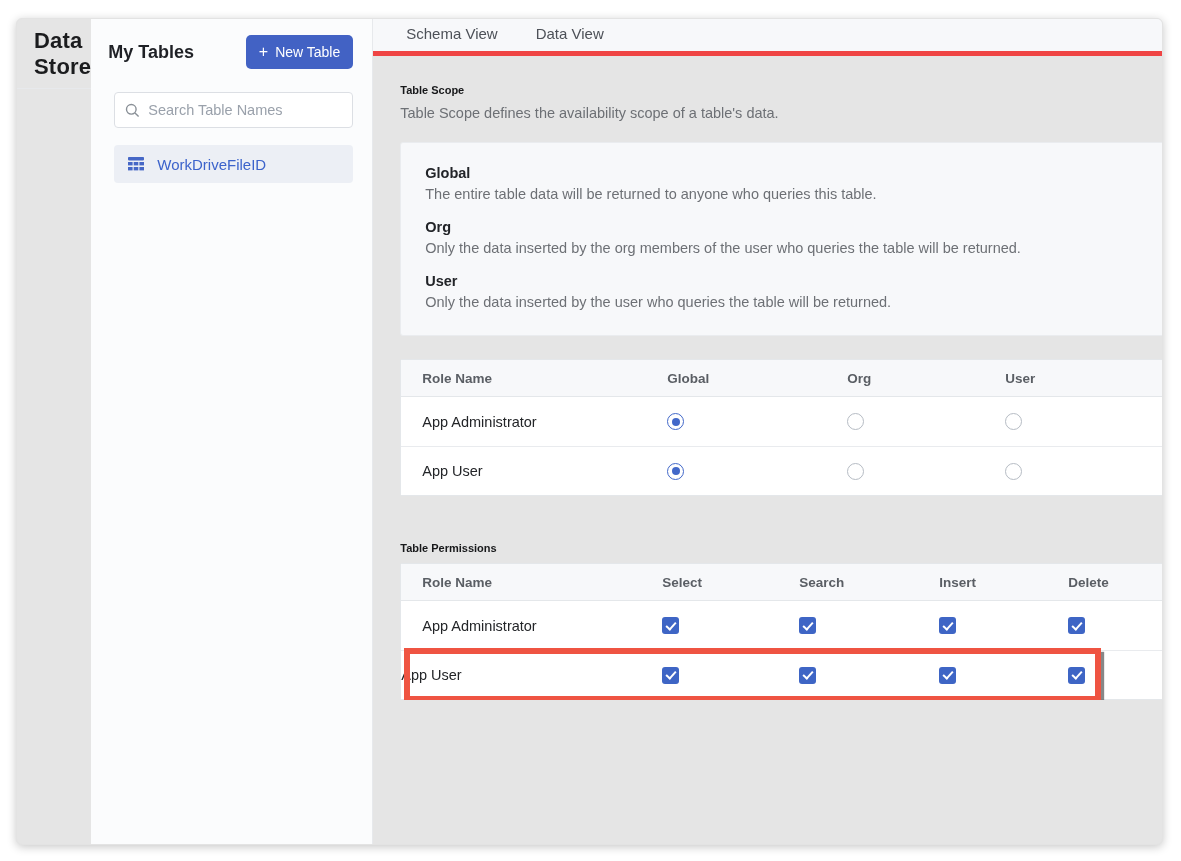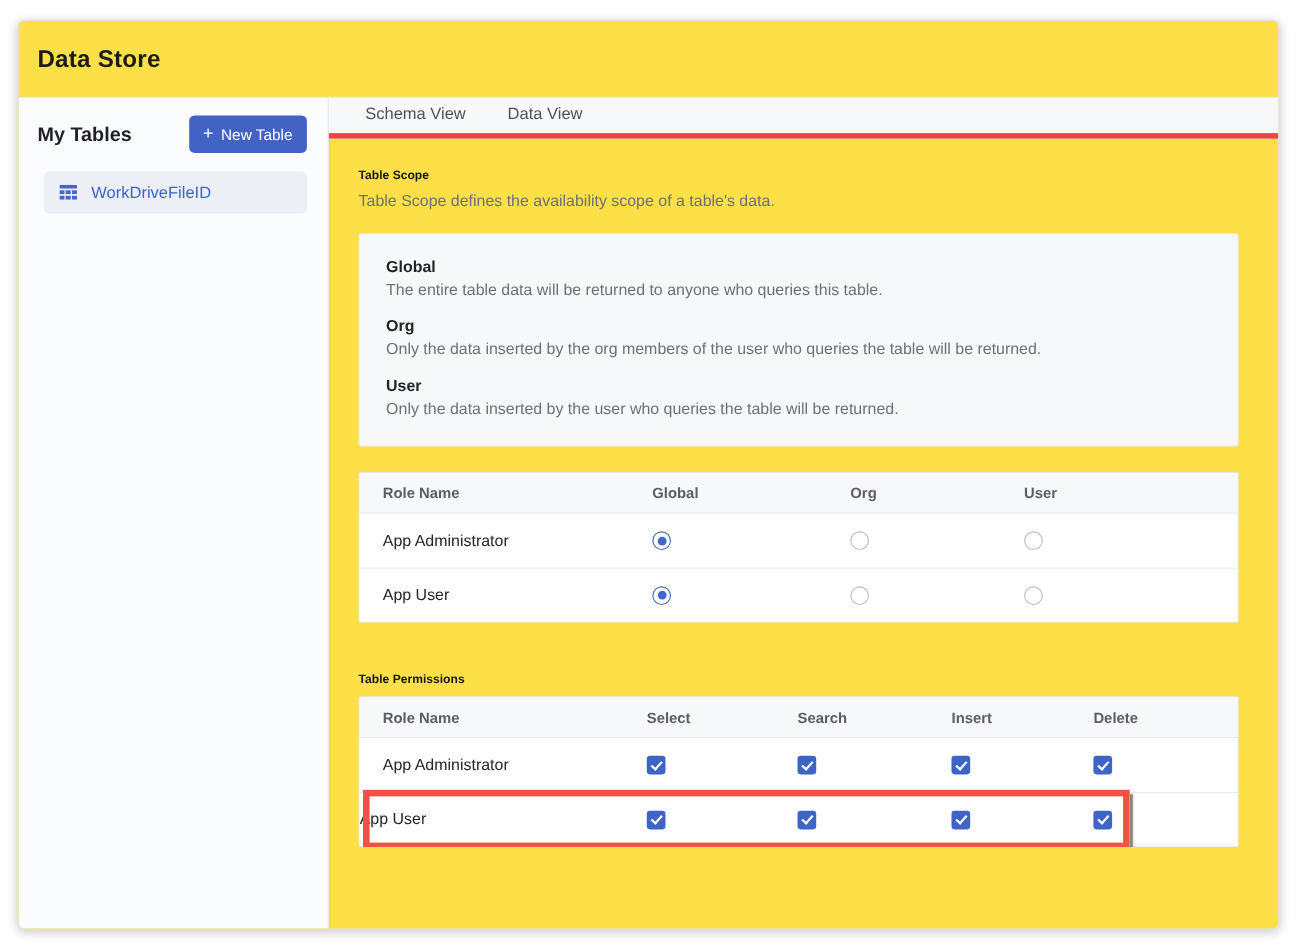--- a/index.html
+++ b/index.html
@@ -6,25 +6,25 @@
   html, body {
     width: 1181px; height: 861px;
     background: #ffffff;
     font-family: "Liberation Sans", "DejaVu Sans", sans-serif;
     overflow: hidden;
   }
   .card {
     position: absolute;
     left: 16px; top: 18px;
     width: 1147px; height: 827px;
-    background: #fde047;
+    background: #e5e5e5;
     border: 1px solid #e3e3e3;
     border-radius: 6px;
     box-shadow: 0 2px 10px rgba(0,0,0,0.22);
-    display: flex; flex-direction: column;
+    display: flex; flex-direction: row;
     overflow: hidden;
   }
   
   .card-header {
     height: 70px; flex: 0 0 70px;
     display: flex; align-items: center;
     padding-left: 17px;
     border-bottom: 1px solid #e7e9ec;
   }
   .card-title { font-size: 22px; font-weight: bold; color: #1b1c1e; letter-spacing: .2px; }
@@ -183,20 +183,29 @@
 
     <div class="sidebar">
       <div class="sidebar-top">
         <div class="sidebar-heading">My Tables</div>
         <button class="new-table-btn">
           <span class="plus">+</span>
           <span>New Table</span>
         </button>
       </div>
 
+      <div class="search-box">
+        <span>
+          <svg class="icon-svg" width="15" height="15" viewBox="0 0 15 15">
+            <circle cx="6.3" cy="6.3" r="4.8" fill="none" stroke="#8a9097" stroke-width="1.4"></circle>
+            <line x1="10" y1="10" x2="13.6" y2="13.6" stroke="#8a9097" stroke-width="1.4"></line>
+          </svg>
+        </span>
+        <input type="text" placeholder="Search Table Names" style="">
+      </div>
 
       <div class="table-item">
         <span>
           <svg class="icon-svg" width="16" height="14" viewBox="0 0 16 14">
             <rect x="0" y="0" width="16" height="3.4" rx="0.8" fill="#4667c6"></rect>
             <g fill="#4667c6">
               <rect x="0" y="5" width="4.6" height="3.4"></rect>
               <rect x="5.7" y="5" width="4.6" height="3.4"></rect>
               <rect x="11.4" y="5" width="4.6" height="3.4"></rect>
               <rect x="0" y="10" width="4.6" height="3.4"></rect>

